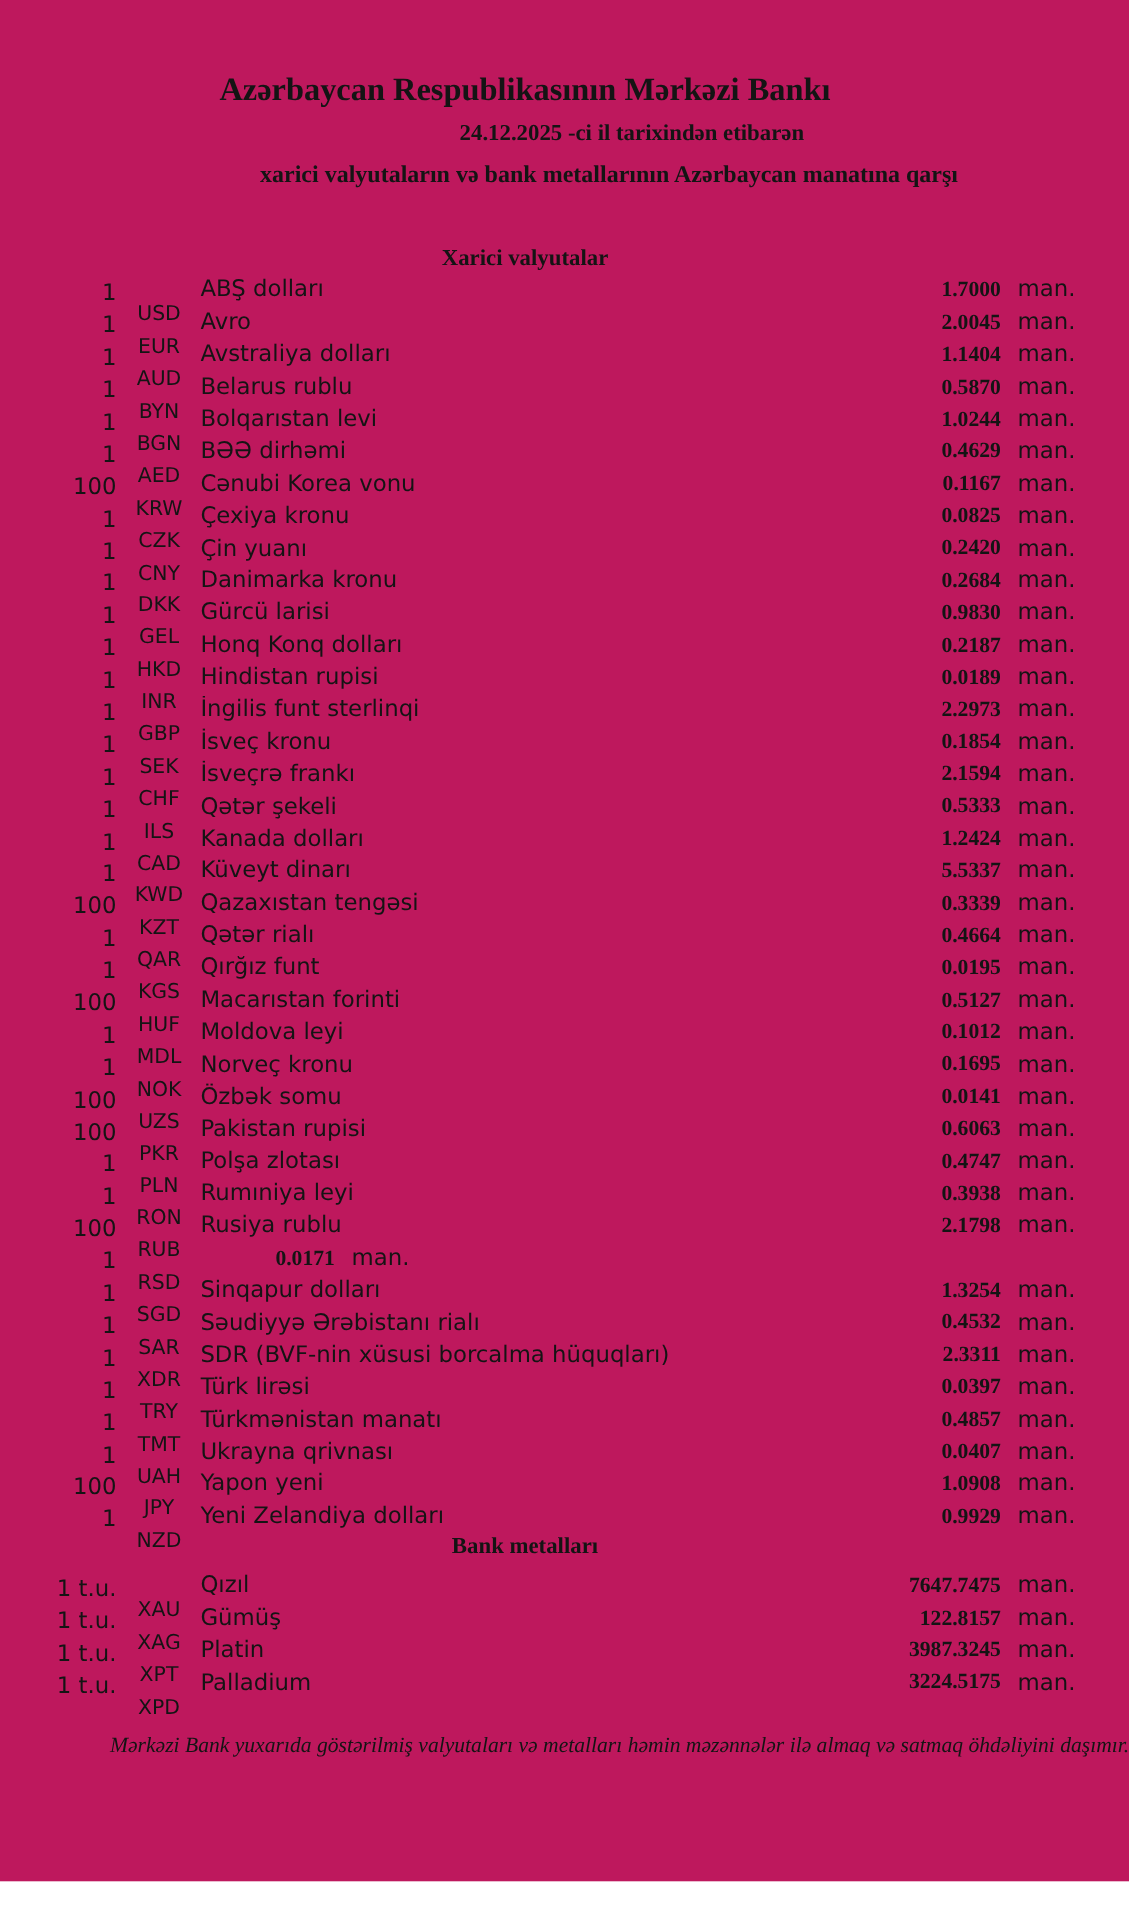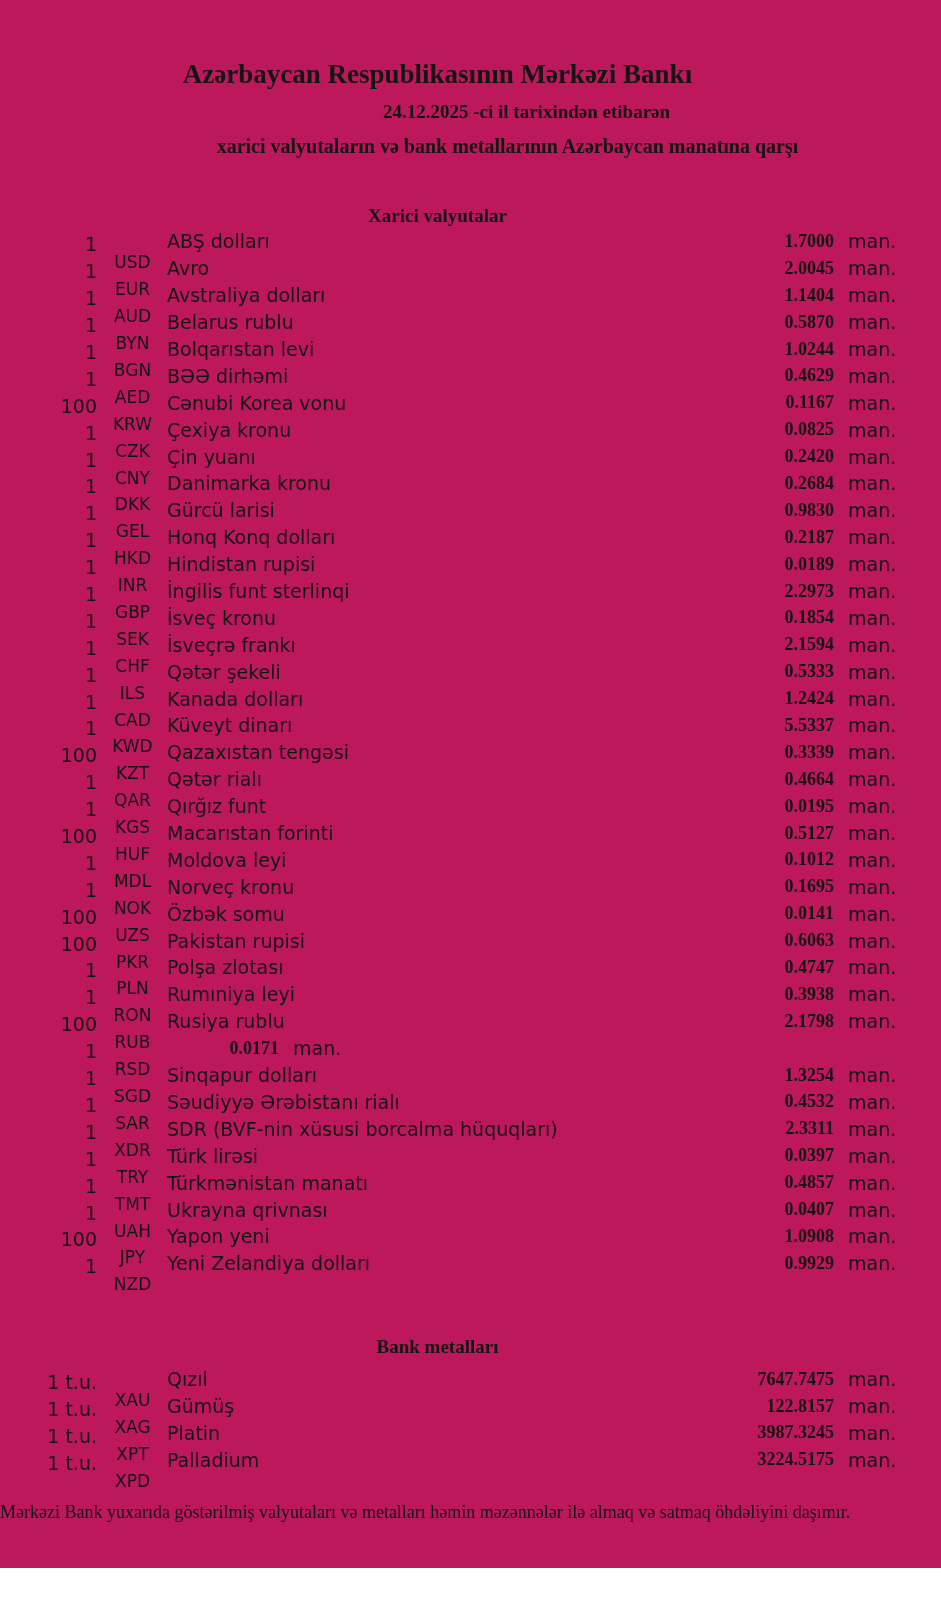--- a/index.html
+++ b/index.html
@@ -43,21 +43,21 @@
 
   
   .section-title {
     font-family: "Liberation Serif", "DejaVu Serif", serif;
     font-weight: bold;
     font-size: 19px;
     line-height: 24px;
     margin: 0;
   }
   #currencies-title { margin-top: 45px; }
-  #metals-title { margin-top: 58px; }
+  #metals-title { }
 
   
   .rows { margin-left: 40px; width: 861px; }
   #metal-rows { margin-top: 7px; }
   .row {
     display: flex;
     align-items: center;
     height: 26.9px;
     white-space: nowrap;
   }
@@ -92,22 +92,23 @@
   .unit {
     width: 53px;
     margin-left: 14px;
     font-size: 19px;
   }
 
   
   .disclaimer {
     margin: 26px 0 14px 0;
     width: 941px;
-    text-align: left;
-    font-family: "Liberation Serif", "DejaVu Serif", serif;
+    text-align: right;
+    font-family: "Liberation Serif", "DejaVu Serif", serif;
+    font-style: italic;
     font-size: 18px;
     line-height: 26px;
   }
 </style>
 </head>
 <body>
 
 <div class="page">
 
   <div class="header">

